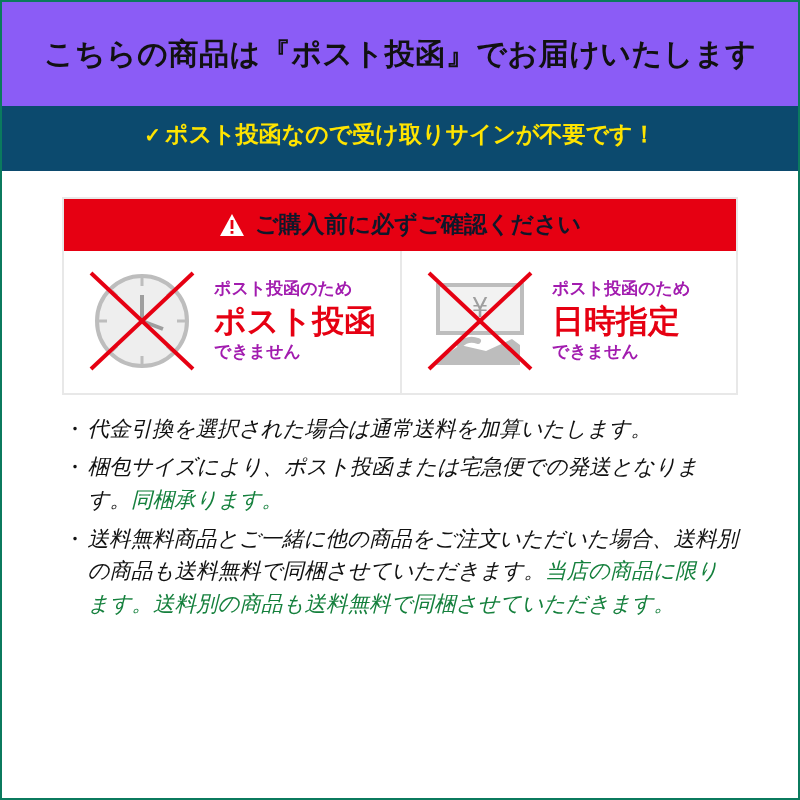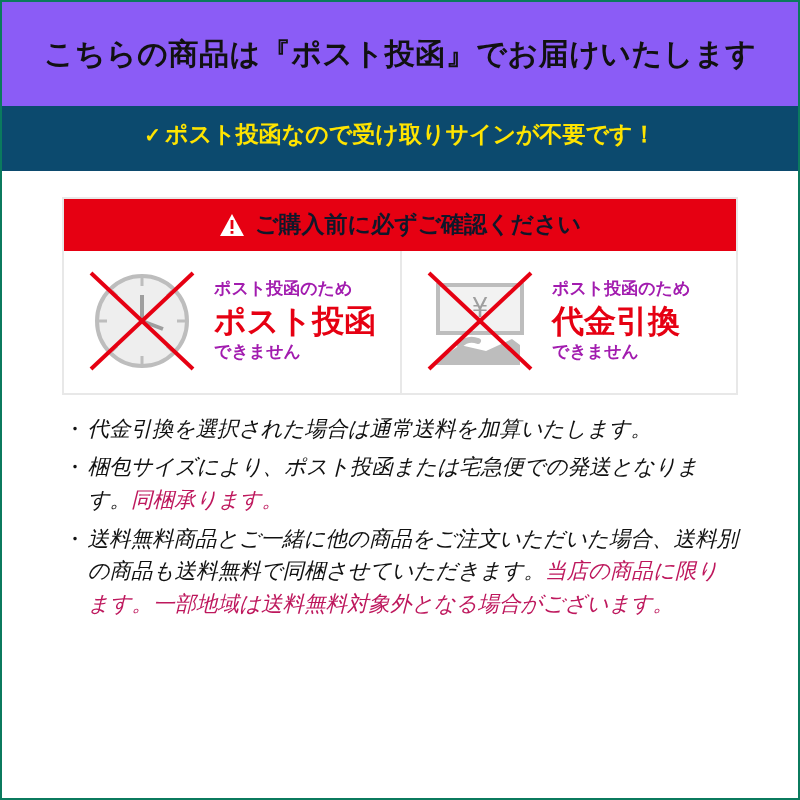--- a/index.html
+++ b/index.html
@@ -142,21 +142,21 @@
     font-weight: normal;
   }
   .note .bullet {
     flex: 0 0 auto;
     margin-right: 2px;
   }
   .note .note-body {
     flex: 1 1 auto;
     font-style: italic;
   }
-  .red { color: #be185d; }
+  .red { color: #15803d; }
 </style>
 </head>
 <body>
 
 <div class="page">
 
   <div class="title-bar">
     <div class="title-text">こちらの商品は『ポスト投函』でお届けいたします</div>
   </div>
 
@@ -217,21 +217,21 @@
             <path d="M18 98 L44 80 L70 86 L96 74 L104 80 L104 100 L18 100 Z" fill="#bdbdbd"></path>
             <path d="M44 80 Q52 72 62 76" fill="none" stroke="#bdbdbd" stroke-width="6" stroke-linecap="round"></path>
           </svg>
           <svg class="cross" viewBox="0 0 128 112" width="128" height="112" aria-hidden="true">
             <line x1="13" y1="8" x2="115" y2="104" stroke="#e60012" stroke-width="4"></line>
             <line x1="115" y1="8" x2="13" y2="104" stroke="#e60012" stroke-width="4"></line>
           </svg>
         </div>
         <div class="cell-text">
           <div class="cell-small">ポスト投函のため</div>
-          <div class="cell-big">代金引換</div>
+          <div class="cell-big">日時指定</div>
           <div class="cell-small">できません</div>
         </div>
       </div>
 
     </div>
   </div>
 
   <div class="notes">
 
     <div class="note">
@@ -244,19 +244,19 @@
     <div class="note">
       <span class="bullet">・</span>
       <span class="note-body">
         <span>梱包サイズにより、ポスト投函または宅急便での発送となります。</span><span class="red">同梱承ります。</span>
       </span>
     </div>
 
     <div class="note">
       <span class="bullet">・</span>
       <span class="note-body">
-        <span>送料無料商品とご一緒に他の商品をご注文いただいた場合、送料別の商品も送料無料で同梱させていただきます。</span><span class="red">当店の商品に限ります。一部地域は送料無料対象外となる場合がございます。</span>
+        <span>送料無料商品とご一緒に他の商品をご注文いただいた場合、送料別の商品も送料無料で同梱させていただきます。</span><span class="red">当店の商品に限ります。送料別の商品も送料無料で同梱させていただきます。</span>
       </span>
     </div>
 
   </div>
 
 </div>
 
 </body></html>

